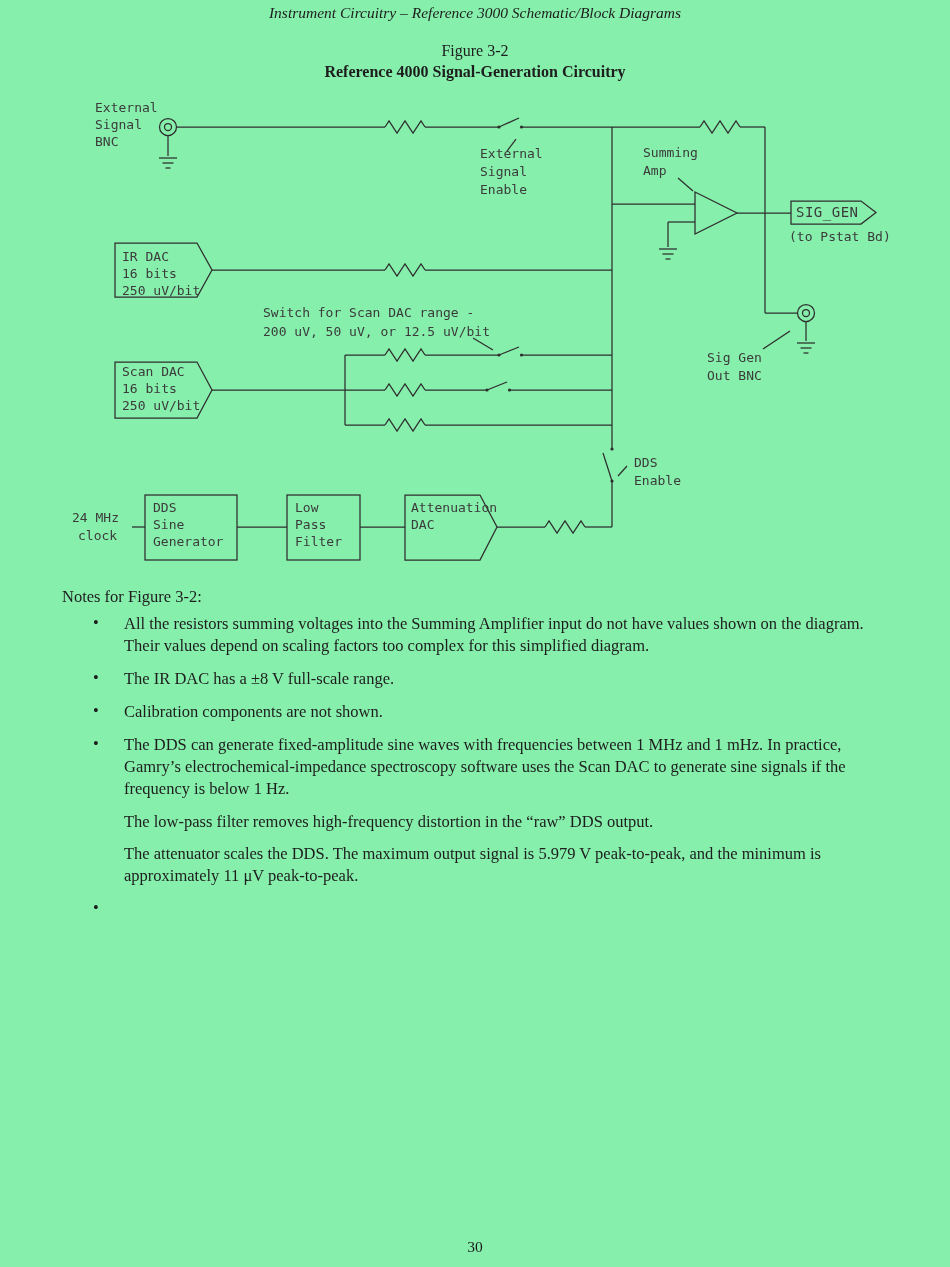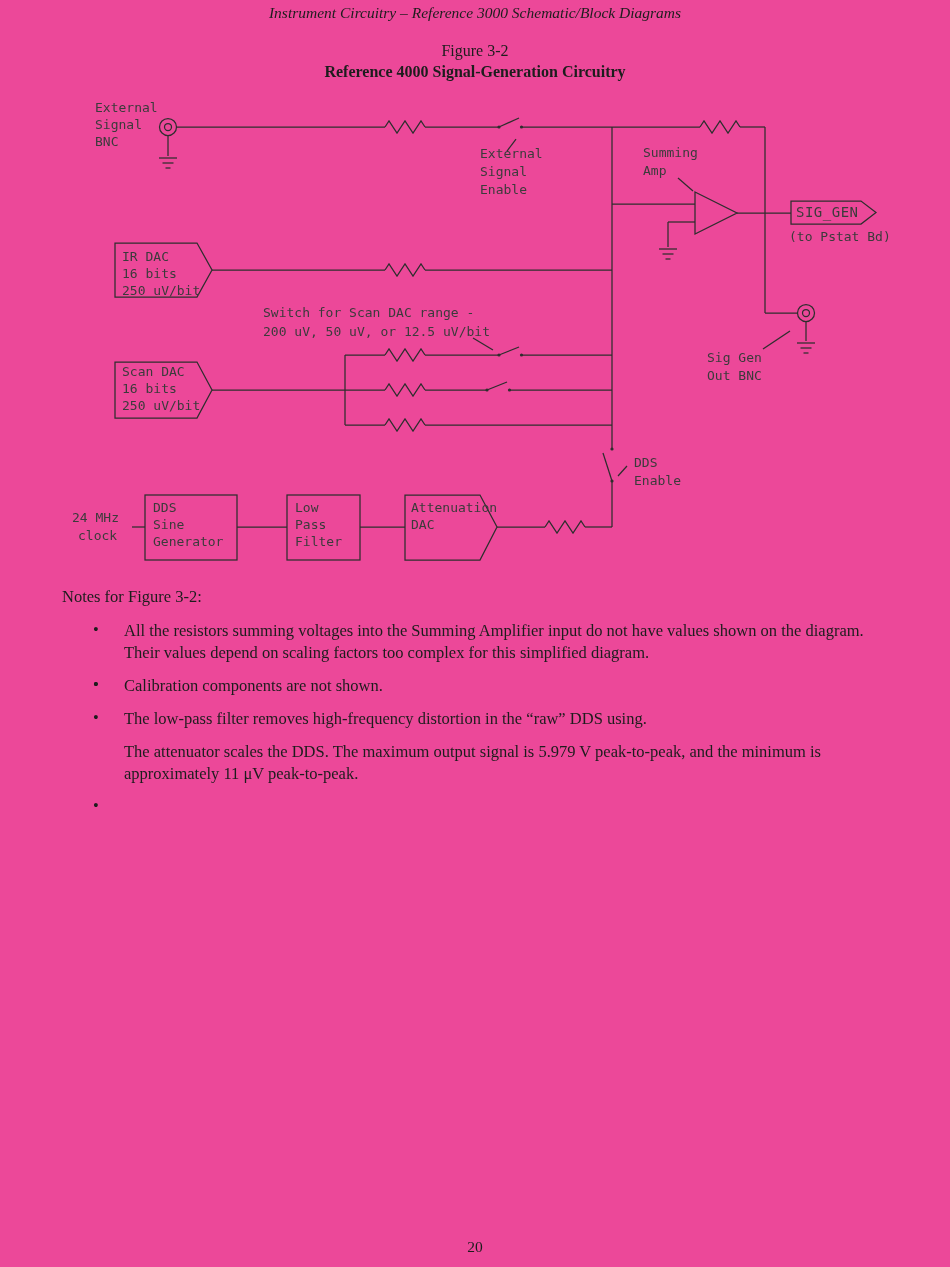--- a/index.html
+++ b/index.html
@@ -1,19 +1,19 @@
 <!DOCTYPE html>
 <html><head>
 <meta charset="utf-8">
 <style>
   * { margin:0; padding:0; box-sizing:border-box; }
   html,body { background:#ffffff; }
   .page {
     position:relative; width:950px; height:1267px; margin:0 auto;
-    background:#ec4899; color:#1d1d1d;
+    background:#86efac; color:#1d1d1d;
     font-family:"Liberation Serif", serif; overflow:hidden;
   }
   .header {
     position:absolute; top:4px; left:0; width:100%;
     text-align:center; font-style:italic; font-size:15.5px;
   }
   .fig-label {
     position:absolute; top:42px; left:0; width:100%;
     text-align:center; font-weight:normal; font-size:16px;
   }
@@ -30,21 +30,21 @@
   .diagram use { stroke:#2e2e2e; stroke-width:1.25; fill:none; }
   .diagram text {
     font-family:"DejaVu Sans Mono", monospace; font-size:13px;
     fill:#3b3b3b; stroke:none;
   }
   .diagram text.flag { font-size:14px; letter-spacing:0.5px; }
   .notes {
     position:absolute; top:586px; left:62px; width:818px;
     font-size:16.5px; line-height:1.33;
   }
-  .notes-heading { margin-bottom:12px; }
+  .notes-heading { margin-bottom:5px; }
   .note-item { position:relative; padding-left:62px; margin-bottom:11px; }
   .note-item .bullet { position:absolute; left:31px; top:-1px; }
   .page-num {
     position:absolute; top:1238px; left:0; width:100%;
     text-align:center; font-size:15.5px;
   }
 </style>
 </head>
 <body>
 
@@ -216,33 +216,35 @@
 
   <div class="notes">
     <div class="notes-heading">Notes for Figure 3-2:</div>
 
     <div class="note-item">
       <span class="bullet">•</span>
       <span class="note-text">All the resistors summing voltages into the Summing Amplifier input do not have values shown on the diagram. Their values depend on scaling factors too complex for this simplified diagram.</span>
     </div>
     <div class="note-item">
       <span class="bullet">•</span>
+      <span class="note-text">The IR DAC has a ±8 V full-scale range.</span>
     </div>
     <div class="note-item">
       <span class="bullet">•</span>
       <span class="note-text">Calibration components are not shown.</span>
     </div>
     <div class="note-item">
       <span class="bullet">•</span>
+      <span class="note-text">The DDS can generate fixed-amplitude sine waves with frequencies between 1 MHz and 1 mHz. In practice, Gamry’s electrochemical-impedance spectroscopy software uses the Scan DAC to generate sine signals if the frequency is below 1 Hz.</span>
     </div>
     <div class="note-item cont">
-      <span class="note-text">The low-pass filter removes high-frequency distortion in the “raw” DDS using.</span>
+      <span class="note-text">The low-pass filter removes high-frequency distortion in the “raw” DDS output.</span>
     </div>
     <div class="note-item cont">
       <span class="note-text">The attenuator scales the DDS. The maximum output signal is 5.979 V peak-to-peak, and the minimum is approximately 11 μV peak-to-peak.</span>
     </div>
     <div class="note-item">
       <span class="bullet">•</span>
     </div>
   </div>
 
-  <div class="page-num">20</div>
+  <div class="page-num">30</div>
 </div>
 
 </body></html>

